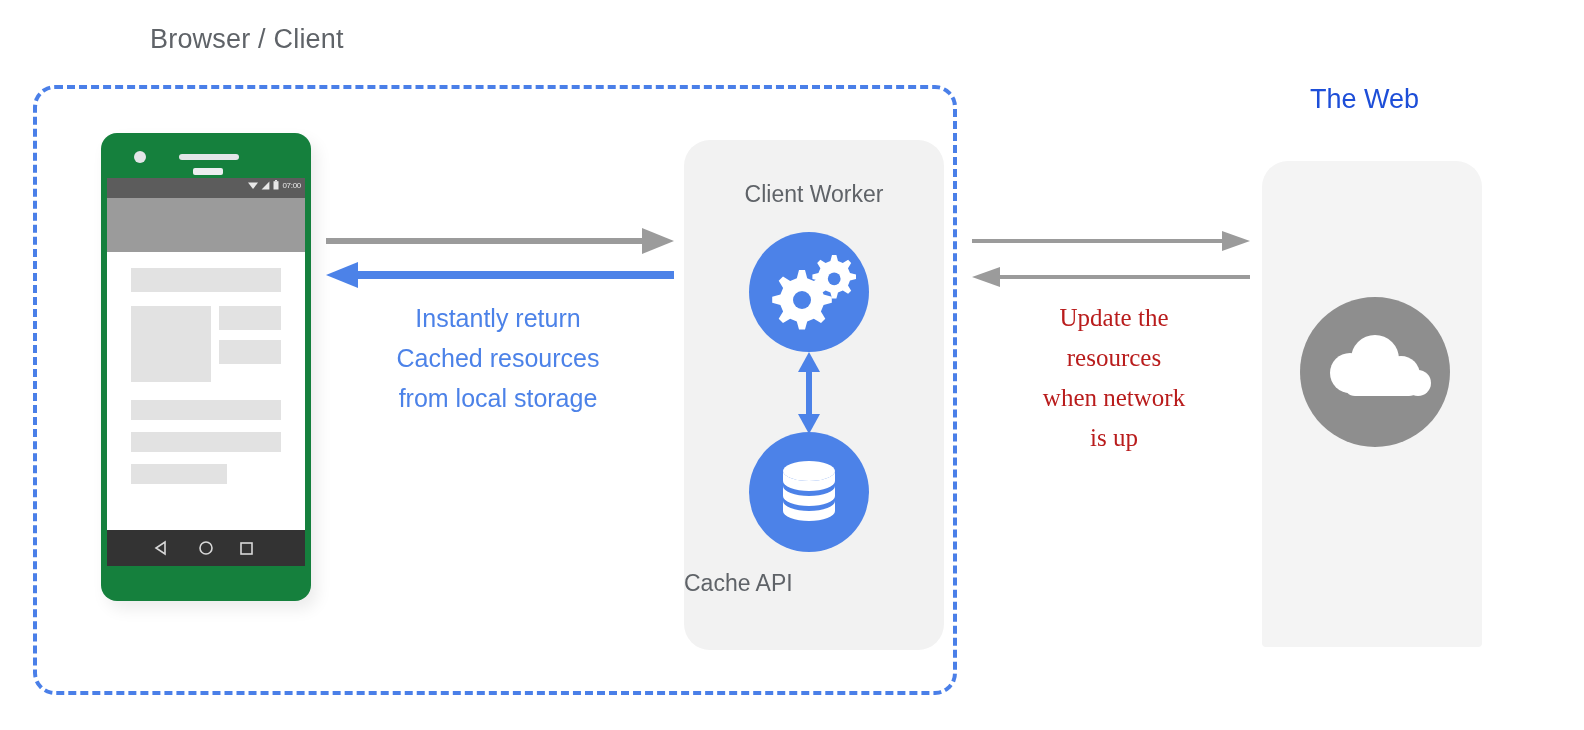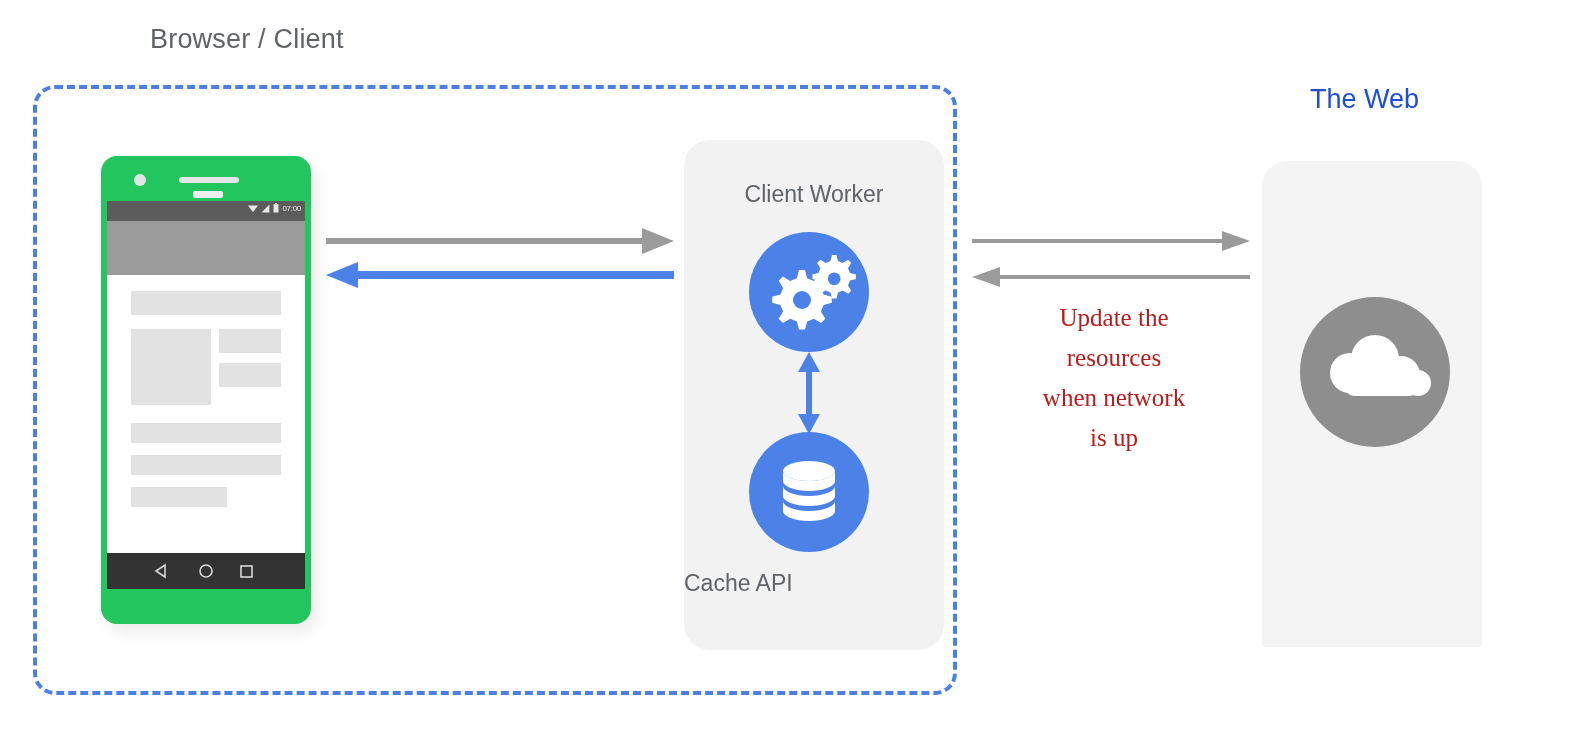--- a/index.html
+++ b/index.html
@@ -180,24 +180,24 @@
     font-size: 25px;
     line-height: 40px;
     color: #b91c1c;
     font-family: Liberation Serif, serif;
   }
 
   
   #phone {
     position: absolute;
     left: 101px;
-    top: 156px;
+    top: 133px;
     width: 210px;
     height: 468px;
-    background: #22c55e;
+    background: #15803d;
     border-radius: 16px;
     box-shadow: 6px 8px 16px rgba(0,0,0,0.08);
   }
   #phone-camera {
     position: absolute;
     left: 33px;
     top: 18px;
     width: 12px;
     height: 12px;
     border-radius: 50%;
@@ -328,20 +328,23 @@
       <line x1="0" y1="13" x2="322" y2="13" stroke="#9b9b9b" stroke-width="6"></line>
       <path d="M348 13 L316 0 L316 26 Z" fill="#9b9b9b"></path>
     </svg>
   </div>
   <div id="arrow-response-to-phone">
     <svg width="348" height="26" viewBox="0 0 348 26">
       <line x1="26" y1="13" x2="348" y2="13" stroke="#4c82e8" stroke-width="8"></line>
       <path d="M0 13 L32 0 L32 26 Z" fill="#4c82e8"></path>
     </svg>
   </div>
+  <div id="cache-note" class="txt">Instantly return
+Cached resources
+from local storage</div>
 
   <div id="service-worker-panel"></div>
   <div id="service-worker-title">Client Worker</div>
 
   <div id="gears-badge">
     <svg width="120" height="120" viewBox="0 0 120 120">
       <g fill="#ffffff">
 
         <path d="M50 38
                  l6 0 l2.2 8.2 l6.6 2.7 l7.2 -4.4 l4.3 4.3 l-4.4 7.2 l2.7 6.6 l8.2 2.2 l0 6

